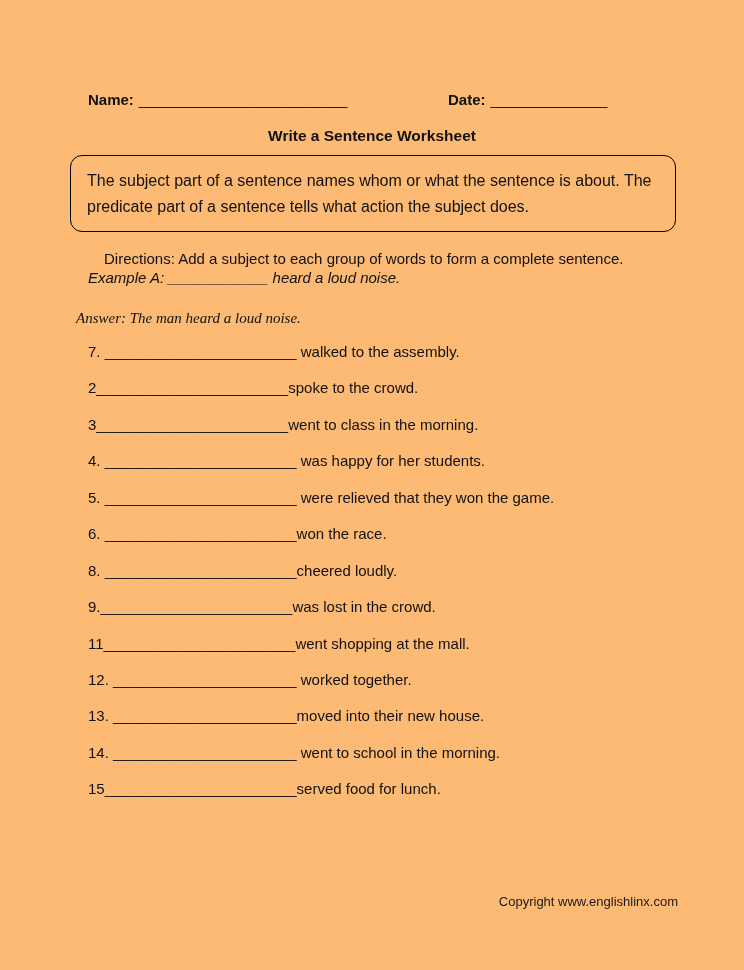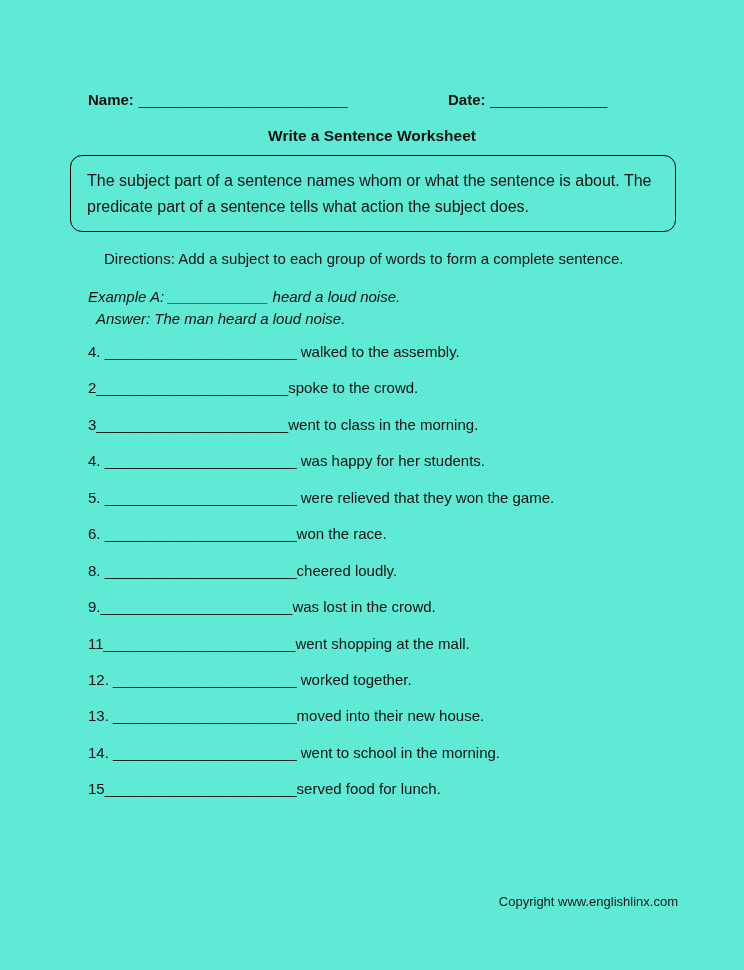--- a/index.html
+++ b/index.html
@@ -2,21 +2,21 @@
 <html><head>
 <meta charset="utf-8">
 <style>
   * { box-sizing: border-box; }
   html, body { margin: 0; padding: 0; background: #ffffff; }
   .page {
     position: relative;
     width: 744px;
     height: 970px;
     margin: 0 auto;
-    background: #5eead4;
+    background: #fdba74;
     font-family: "Liberation Sans", sans-serif;
     color: #111111;
     font-size: 15px;
     overflow: hidden;
   }
   .italic { font-style: italic; }
 
   .name-field {
     position: absolute;
     left: 88px;
@@ -60,28 +60,29 @@
     position: absolute;
     left: 88px;
     top: 250px;
     width: 600px;
     margin-left: 16px;
   }
 
   .example-line {
     position: absolute;
     left: 88px;
-    top: 288px;
+    top: 269px;
     white-space: nowrap;
   }
   .answer-line {
     position: absolute;
-    left: 96px;
+    left: 76px;
     top: 310px;
     white-space: nowrap;
+    font-family: Liberation Serif, serif;
   }
 
   .items {
     position: absolute;
     left: 88px;
     top: 334px;
     width: 620px;
   }
   .item {
     line-height: 36.45px;
@@ -115,21 +116,21 @@
 
   <div class="info-box">The subject part of a sentence names whom or what the sentence is about. The predicate part of a sentence tells what action the subject does.</div>
 
   <div class="directions">Directions: Add a subject to each group of words to form a complete sentence.</div>
 
   <div class="example-line italic">Example A: ____________  heard a loud noise.</div>
 
   <div class="answer-line italic">Answer: The man heard a loud noise.</div>
 
   <div class="items">
-    <div class="item">4. _______________________ walked to the assembly.</div>
+    <div class="item">7. _______________________ walked to the assembly.</div>
     <div class="item">2_______________________spoke to the crowd.</div>
     <div class="item">3_______________________went to class in the morning.</div>
     <div class="item">4. _______________________ was happy for her students.</div>
     <div class="item">5. _______________________ were relieved that they won the game.</div>
     <div class="item">6. _______________________won the race.</div>
     <div class="item">8. _______________________cheered loudly.</div>
     <div class="item">9._______________________was lost in the crowd.</div>
     <div class="item">11_______________________went shopping at the mall.</div>
     <div class="item">12. ______________________ worked together.</div>
     <div class="item">13. ______________________moved into their new house.</div>

